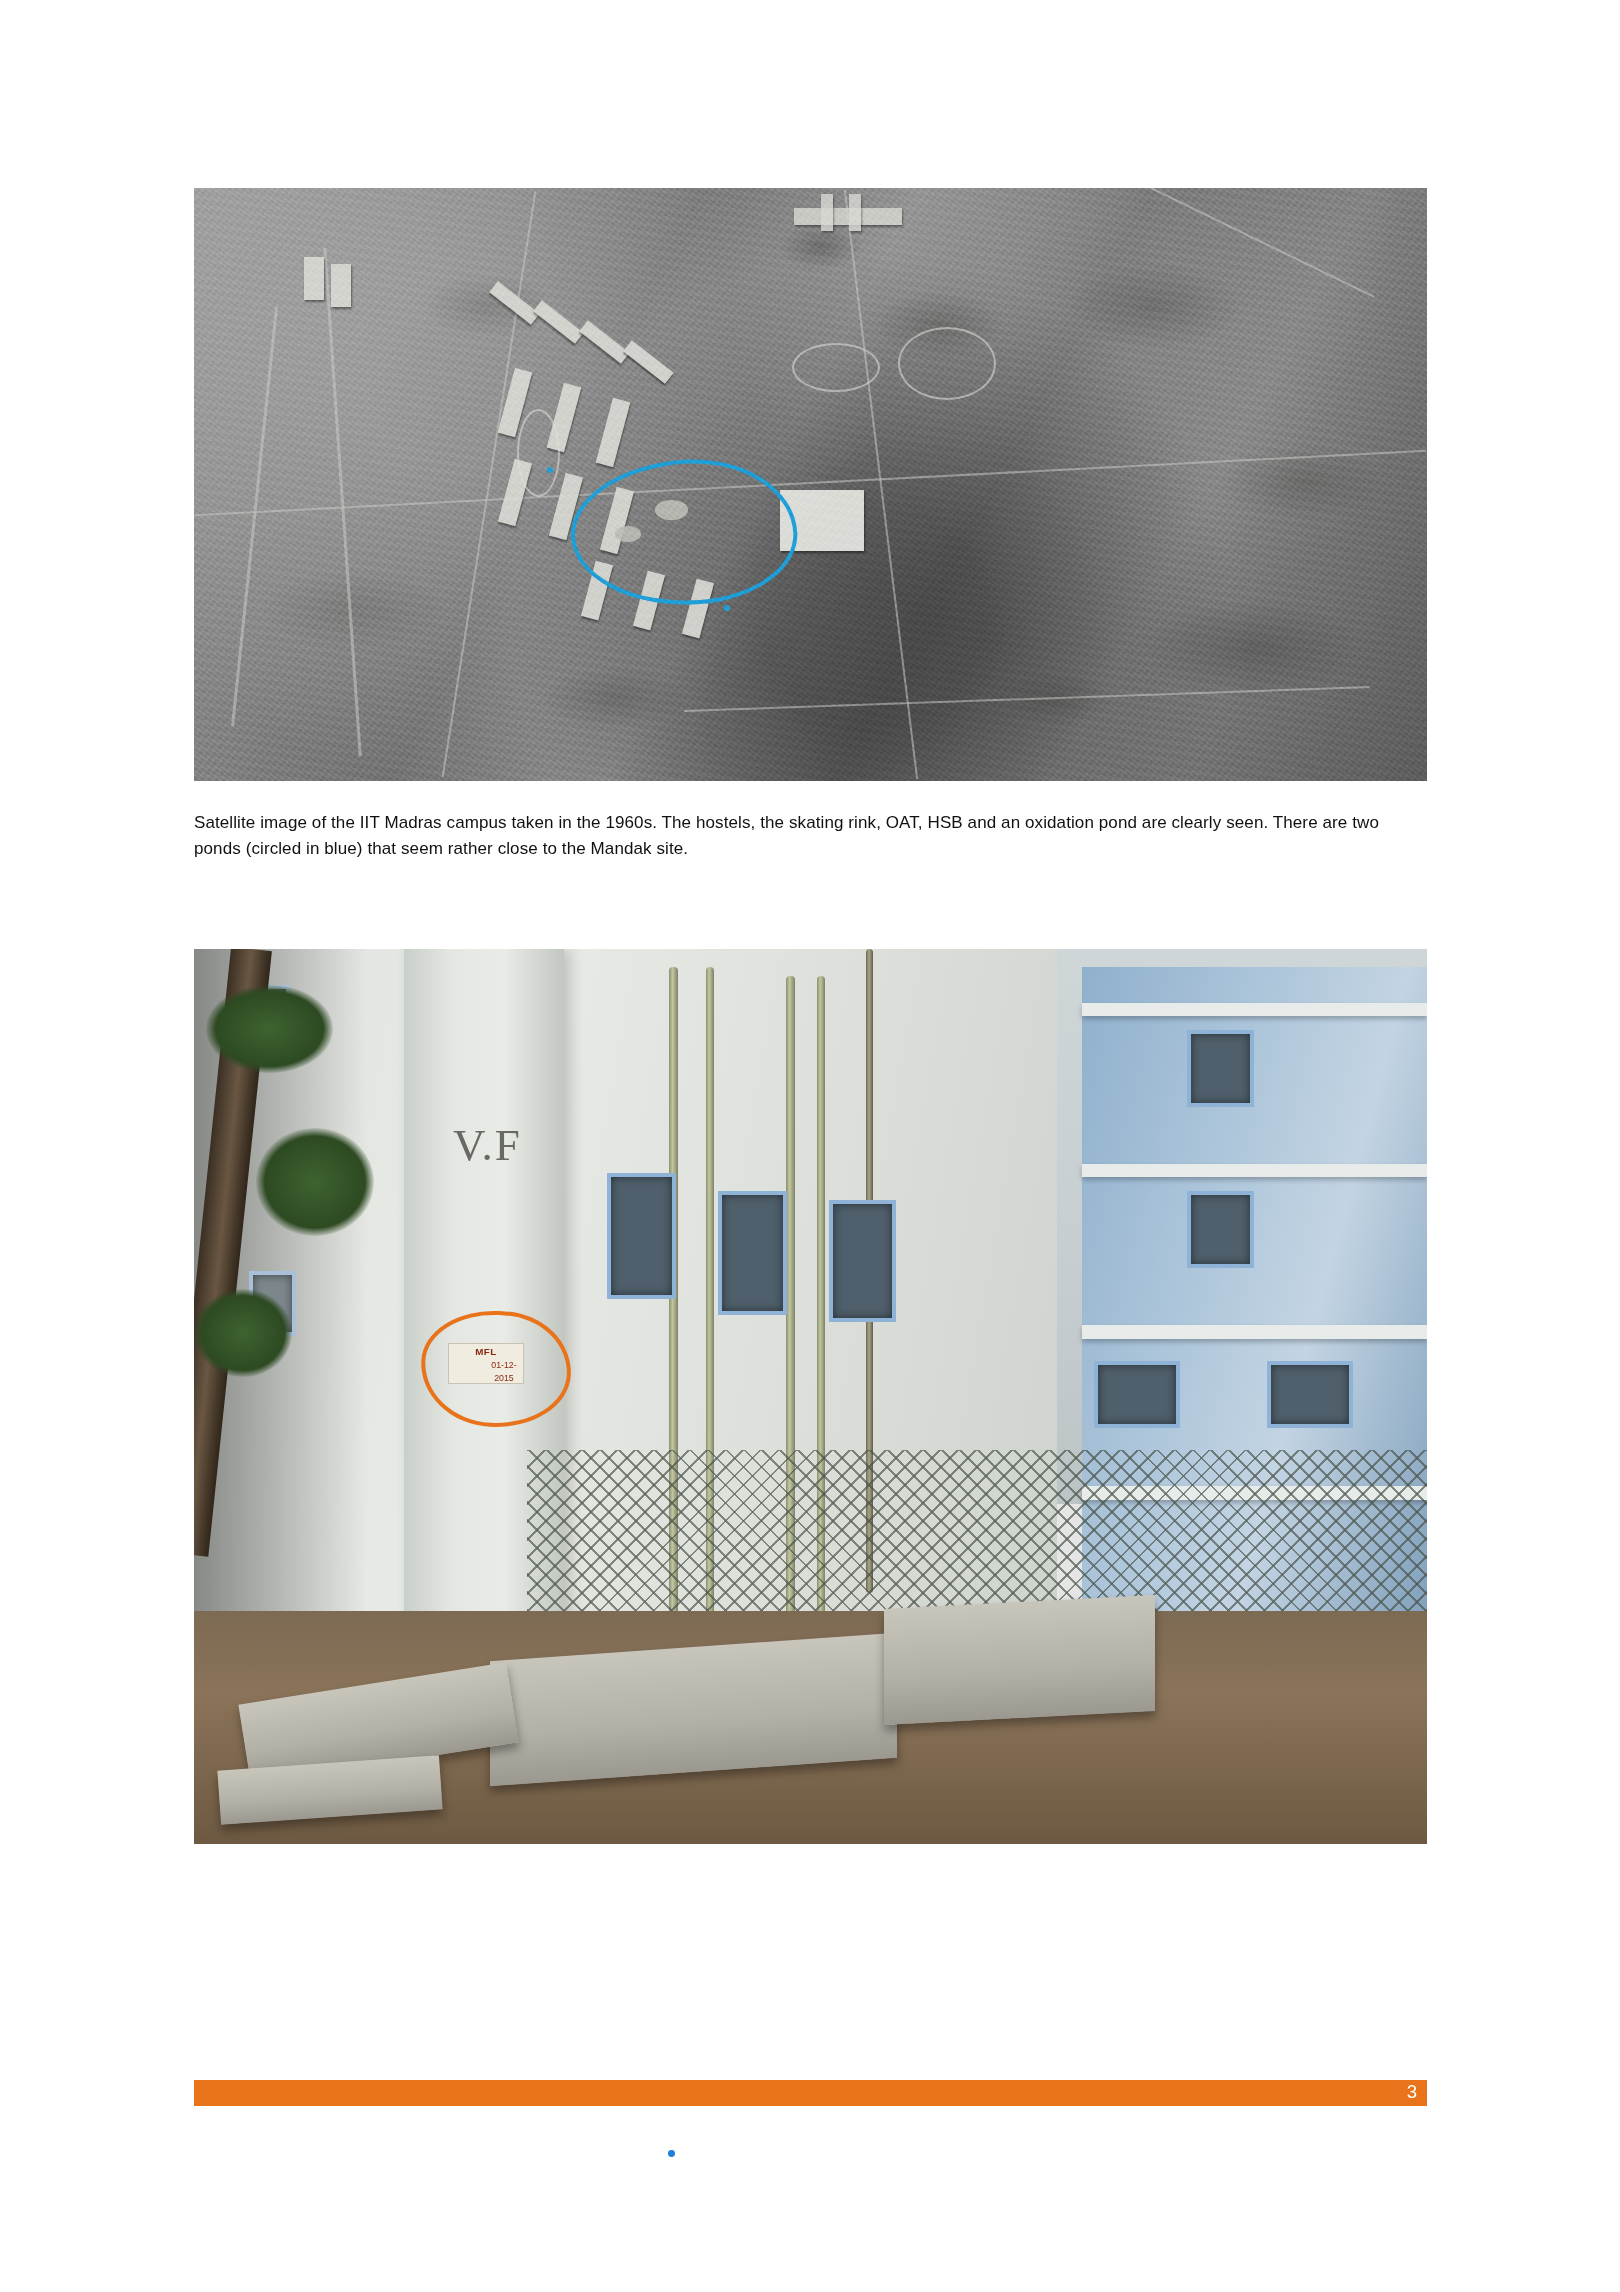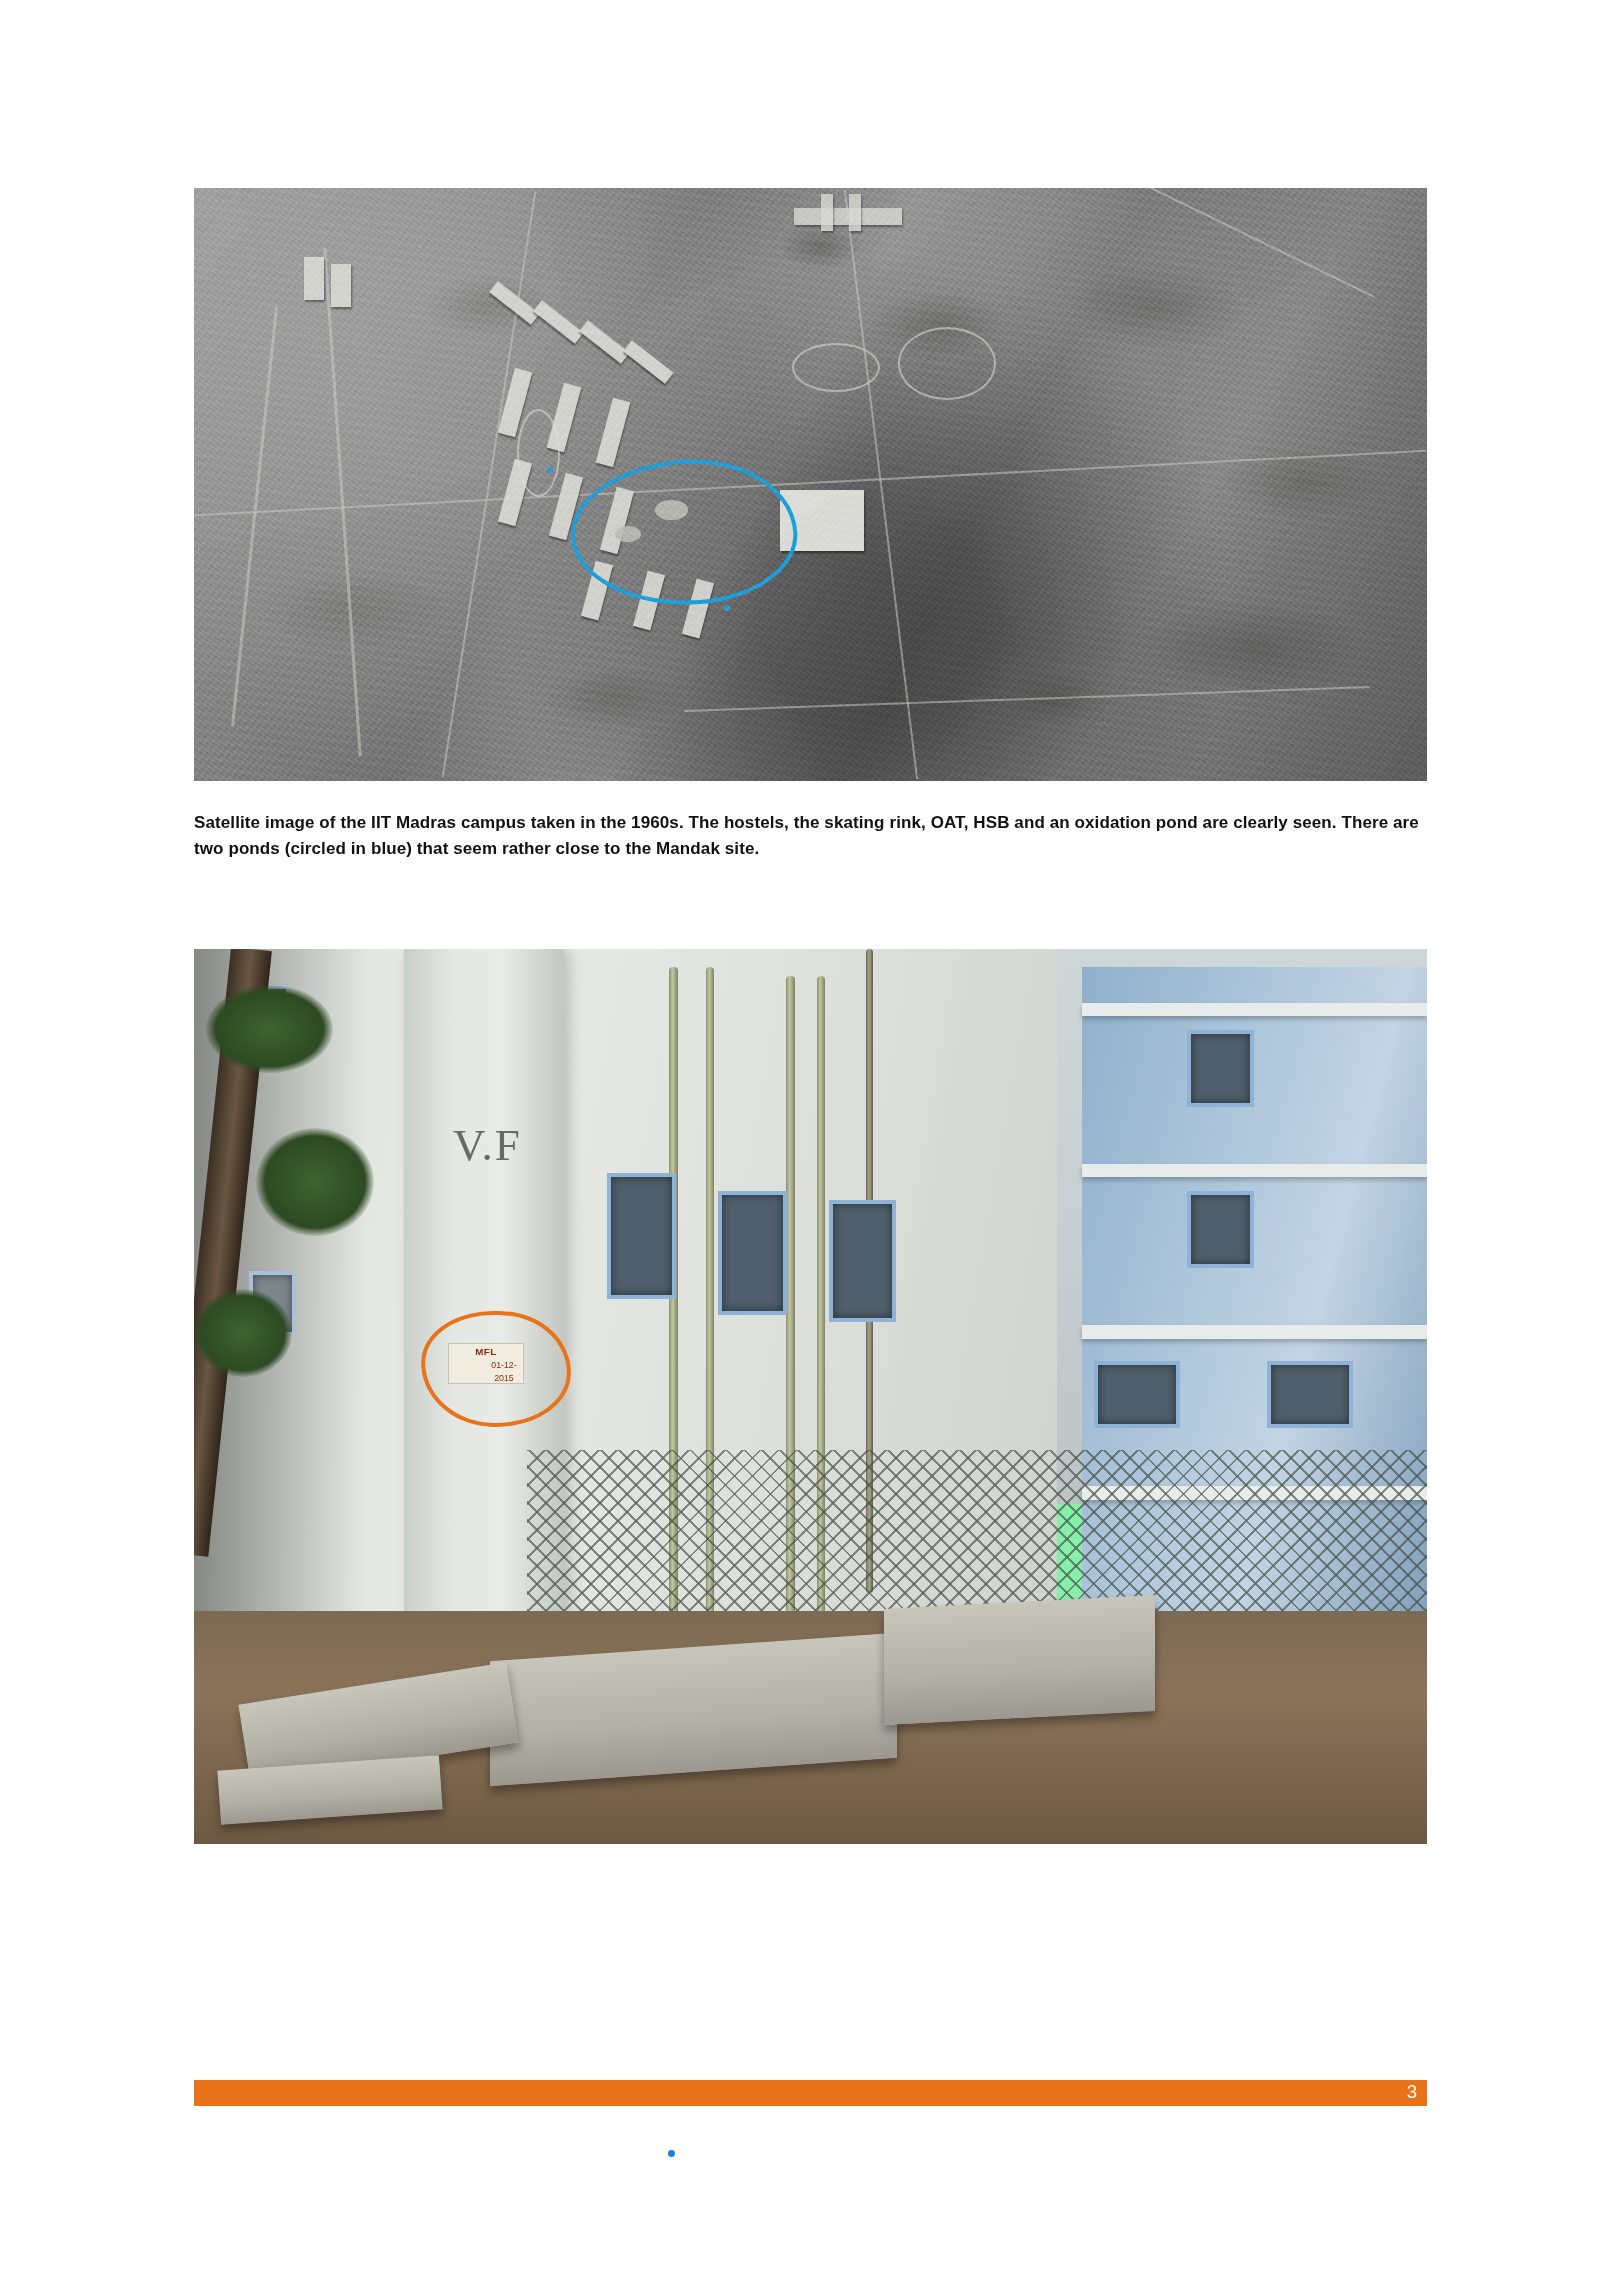--- a/index.html
+++ b/index.html
@@ -108,32 +108,31 @@
     position: absolute;
     font-size: 17px;
     line-height: 1.5;
     color: #111;
     letter-spacing: 0.1px;
   }
   .cap1 {
     left: 194px;
     top: 810px;
     width: 1233px;
-    font-weight: bold;
   }
 
   
   .fig2 {
     position: absolute;
     left: 194px;
     top: 949px;
     width: 1233px;
     height: 895px;
     overflow: hidden;
-    background: #86efac;
+    background: #e5e5e5;
   }
   .sky {
     position: absolute;
     left: 0; top: 0; width: 100%; height: 62%;
     background: linear-gradient(180deg,#cfd6d8 0%, #c6ced1 55%, #bcc4c6 100%);
   }
   .bldg-left {
     position: absolute;
     left: 0; top: 0; width: 70%; height: 84%;
     background: linear-gradient(100deg,#dfe2df 0%, #e8eae5 35%, #dcdfd9 70%, #cfd3cd 100%);

